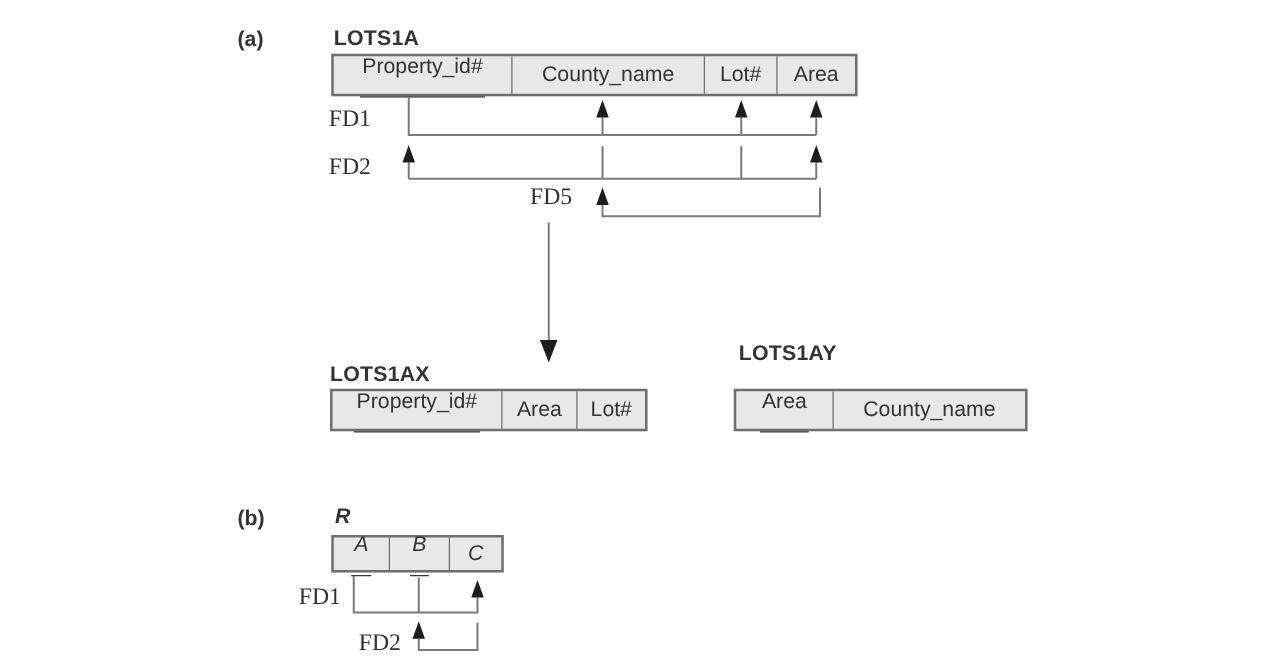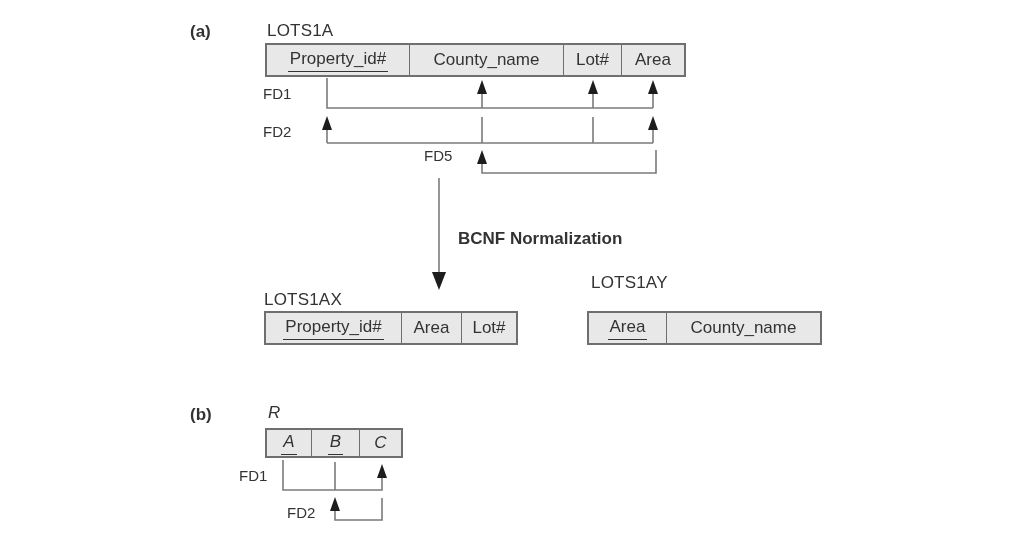--- a/index.html
+++ b/index.html
@@ -7,42 +7,42 @@
     position: relative;
     width: 1024px;
     height: 536px;
     background: var(--page-bg, #ffffff);
     font-family: "Liberation Sans", sans-serif;
     color: var(--text, #333333);
     overflow: hidden;
   }
   .abs { position: absolute; }
   .part-label   { font-size: 17px; font-weight: bold; line-height: 1; }
-  .rel-title    { font-size: 17px; font-weight: normal; line-height: 1; letter-spacing: .2px; }
+  .rel-title    { font-size: 17px; font-weight: bold; line-height: 1; letter-spacing: .2px; }
   .rel-title.it { font-style: italic; }
-  .fd-label     { font-size: 15px; line-height: 1; }
+  .fd-label     { font-size: 19px; line-height: 1; font-family: Liberation Serif, serif; }
   .xform-label  { font-size: 17px; font-weight: bold; line-height: 1; }
 
   .rel {
     display: flex;
     background: var(--table-fill, #e8e8e8);
     border: 2px solid var(--table-border, #6f6f6f);
     box-sizing: border-box;
   }
   .cell {
     display: flex;
     align-items: center;
     justify-content: center;
     box-sizing: border-box;
     border-right: 1.5px solid var(--table-border, #6f6f6f);
     font-size: 17px;
     white-space: nowrap;
   }
   .cell:last-child { border-right: none; }
-  .cell.key > span { border-bottom: 1.6px solid currentColor; padding: 0 2px 2px; }
+  .cell.key > span { border-bottom: 1.6px solid currentColor; padding: 0 2px 14px; }
   .cell.it { font-style: italic; }
 
   svg.overlay { position: absolute; left: 0; top: 0; }
   svg.overlay path    { fill: none; stroke: var(--line, #7b7b7b); stroke-width: 1.6; }
   svg.overlay polygon { fill: var(--arrow, #1d1d1d); stroke: none; }
 </style>
 </head>
 <body>
 
 <div class="canvas">
@@ -99,21 +99,20 @@
     </div>
     <div class="cell" style="width:62px">
       <span>Area</span>
     </div>
   </div>
 
   <div class="abs fd-label" style="left:263px; top:86px">FD1</div>
   <div class="abs fd-label" style="left:263px; top:124px">FD2</div>
   <div class="abs fd-label" style="left:424px; top:148px">FD5</div>
 
-  <div class="abs xform-label" style="left:458px; top:230px">BCNF Normalization</div>
 
   <div class="abs rel-title" style="left:264px; top:291px">LOTS1AX</div>
 
   <div class="abs rel" style="left:264px; top:311px; width:254px; height:34px">
     <div class="cell key" style="width:136px">
       <span>Property_id#</span>
     </div>
     <div class="cell" style="width:60px">
       <span>Area</span>
     </div>

